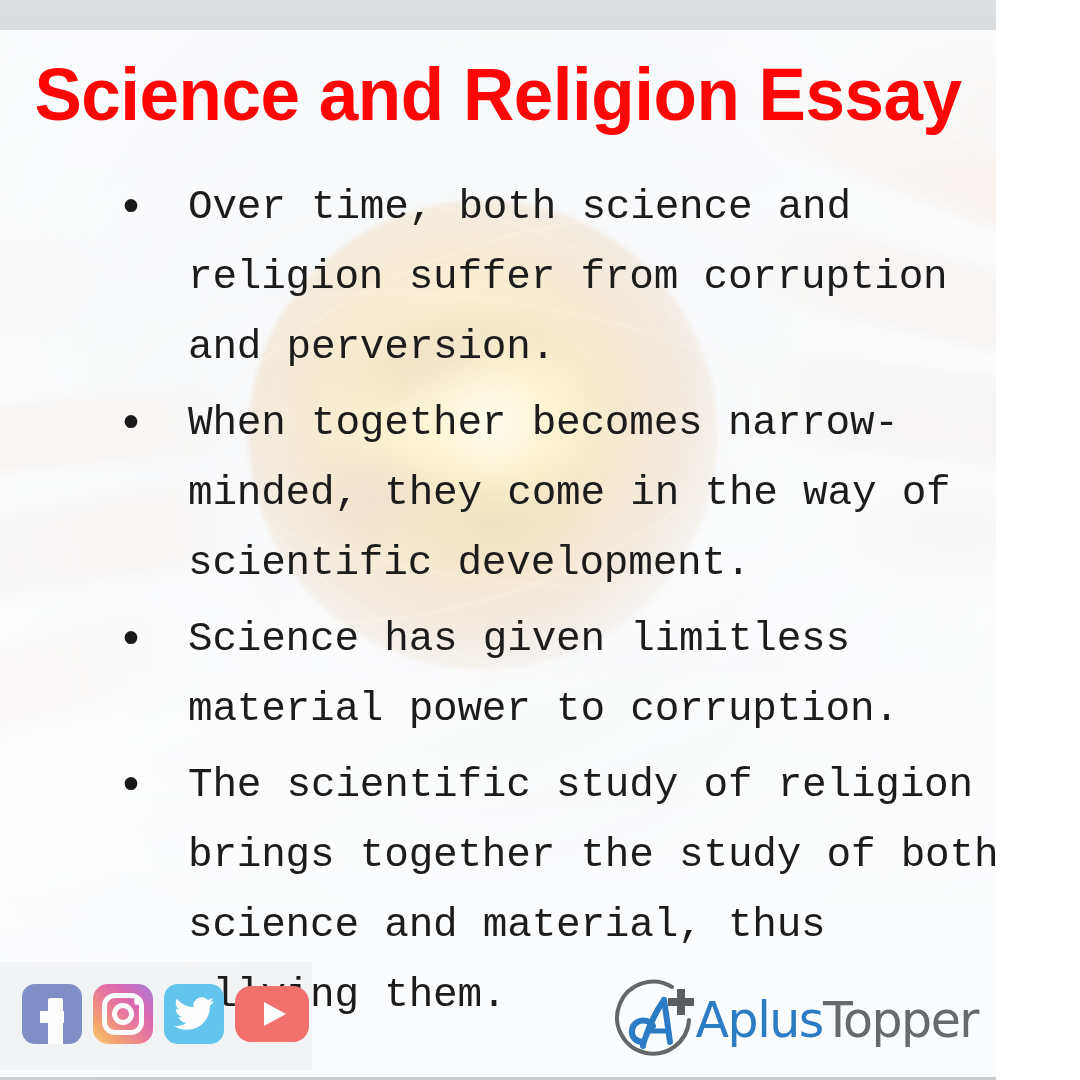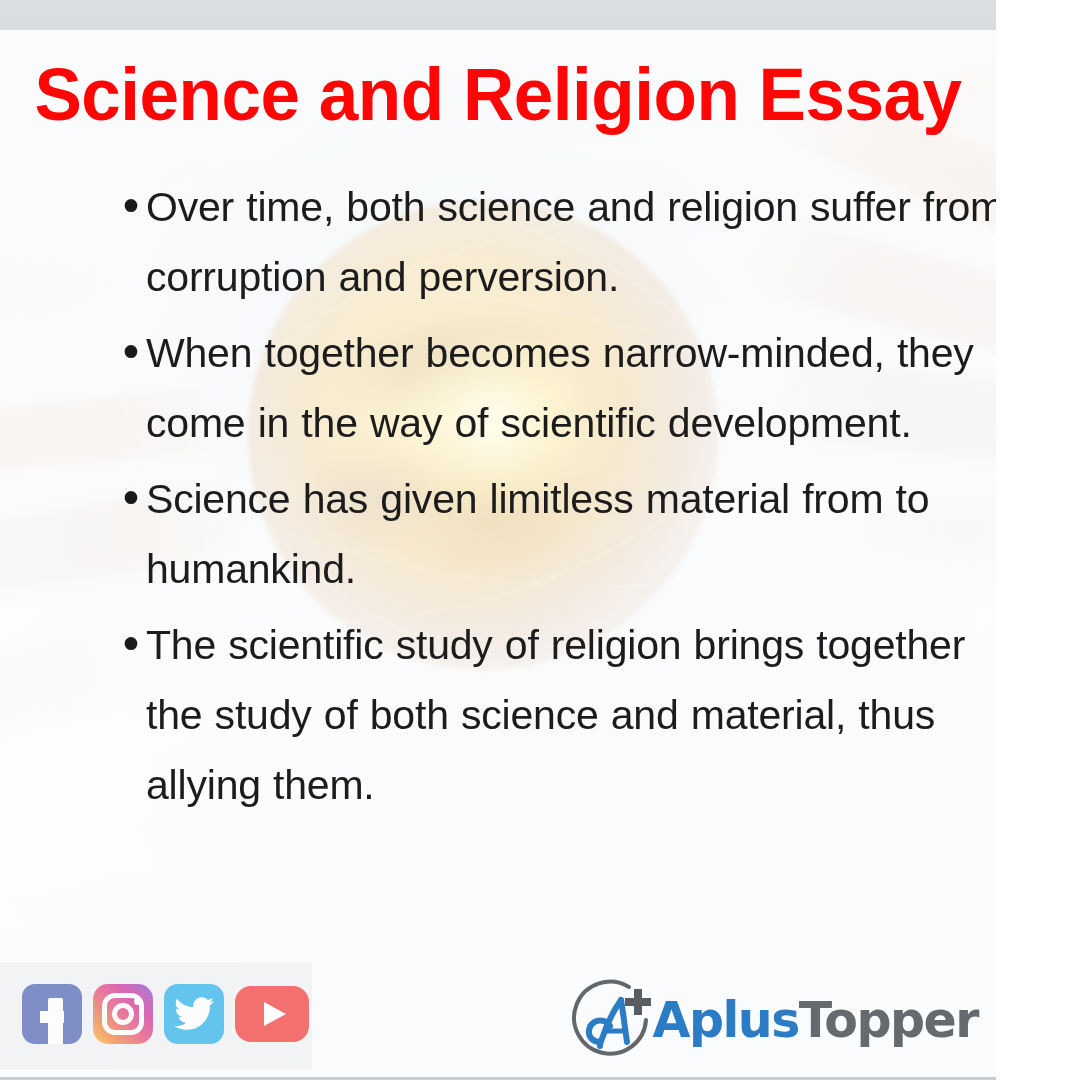--- a/index.html
+++ b/index.html
@@ -190,26 +190,27 @@
     flex:0 0 auto;
     width:34px;
     font-size:44px;
     line-height:70px;
     color:#191919;
     text-align:left;
     padding-left:6px;
   }
   .bullet-text {
     flex:1 1 auto;
-    font-family:Liberation Sans, sans-serif;
+    font-family:Liberation Mono, monospace;
     font-size:41px;
     line-height:70px;
     color:#1c1c1c;
     letter-spacing:-0.2px;
     word-spacing:1px;
+    margin-left:42px;
   }
 
   
   .footer-panel {
     position:absolute;
     left:0; top:962px;
     width:312px; height:108px;
     background:rgba(241,242,243,.92);
     z-index:8;
   }
@@ -302,21 +303,21 @@
     position:absolute;
     right:18px; top:976px;
     display:flex;
     align-items:center;
     gap:4px;
     z-index:11;
   }
   .logo-mark { position:relative; width:88px; height:88px; }
   .logo-word {
     font-family:"DejaVu Sans", sans-serif;
-    font-weight:bold;
+    font-weight:normal;
     font-size:49px;
     letter-spacing:-1.5px;
     line-height:1;
     margin-left:-6px;
   }
   .logo-aplus { color:#2b7cc4; }
   .logo-topper { color:#66696d; }
 </style>
 </head>
 <body>
@@ -363,21 +364,21 @@
         <span class="bullet-text">Over time, both science and religion suffer from corruption and perversion.</span>
       </div>
 
       <div class="bullet">
         <span class="bullet-dot">•</span>
         <span class="bullet-text">When together becomes narrow-minded, they come in the way of scientific development.</span>
       </div>
 
       <div class="bullet">
         <span class="bullet-dot">•</span>
-        <span class="bullet-text">Science has given limitless material from to humankind.</span>
+        <span class="bullet-text">Science has given limitless material power to corruption.</span>
       </div>
 
       <div class="bullet">
         <span class="bullet-dot">•</span>
         <span class="bullet-text">The scientific study of religion brings together the study of both science and material, thus allying them.</span>
       </div>
 
     </div>
   </div>
 

